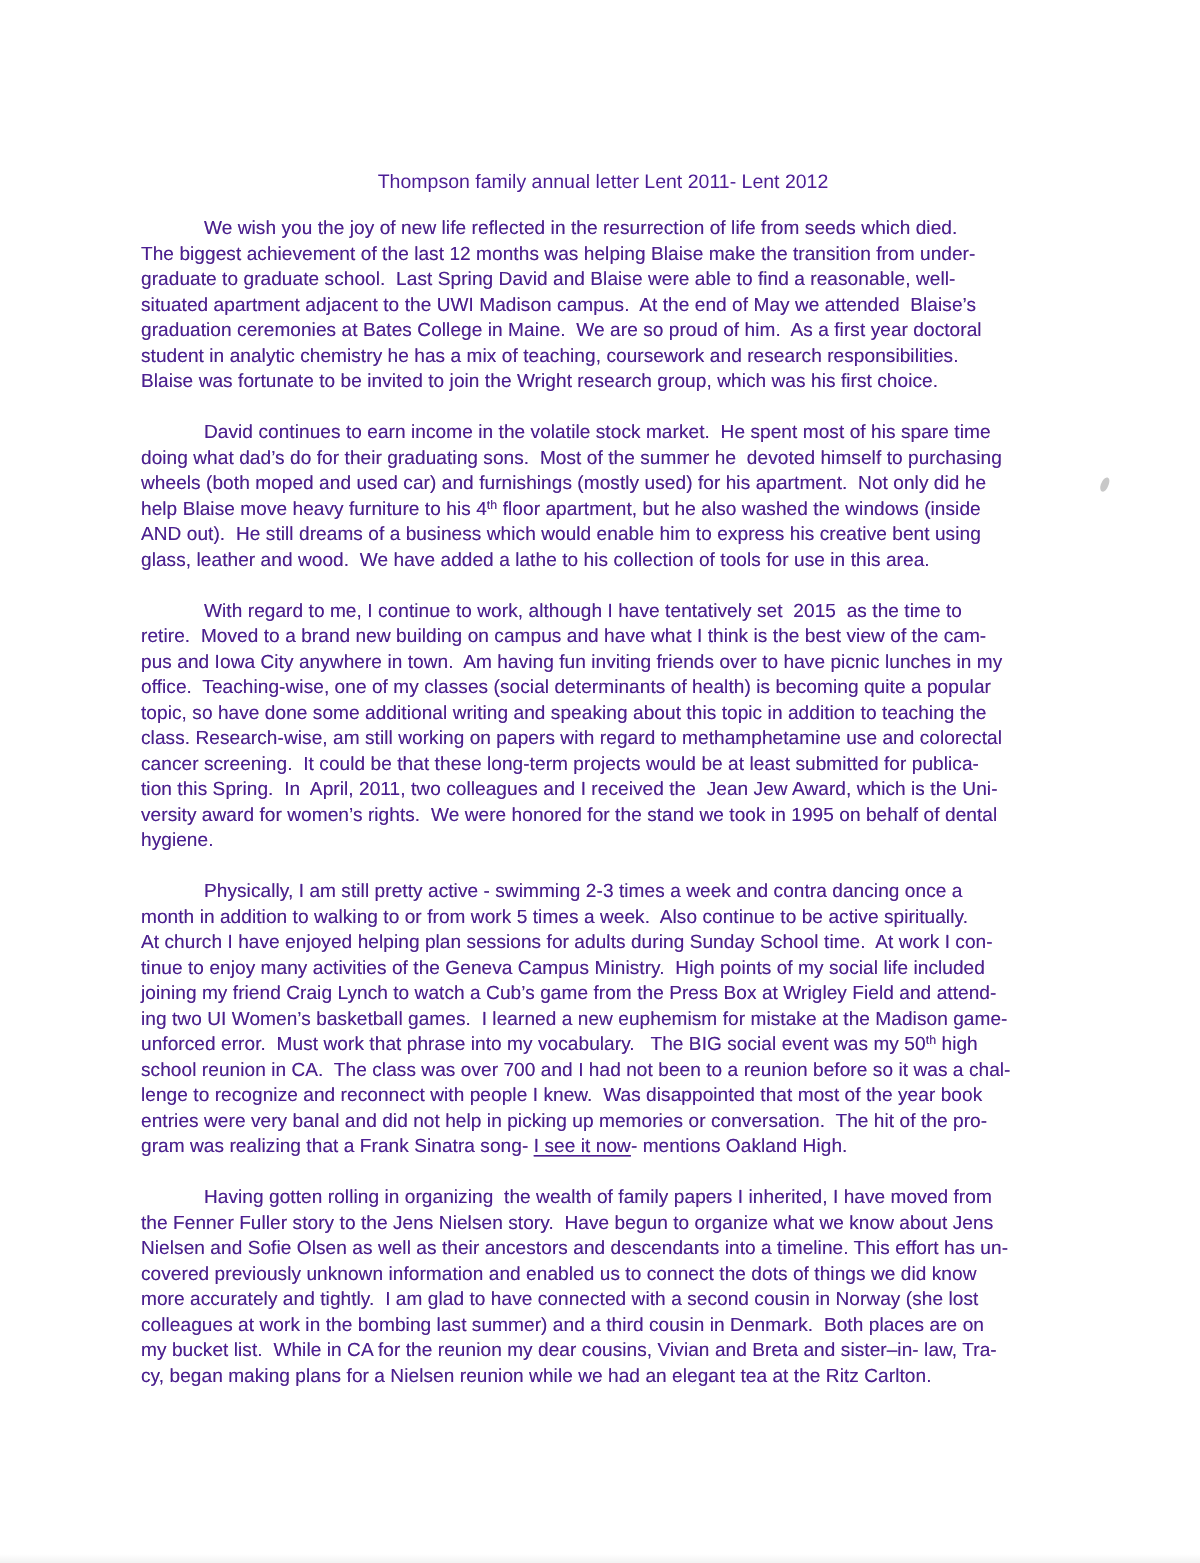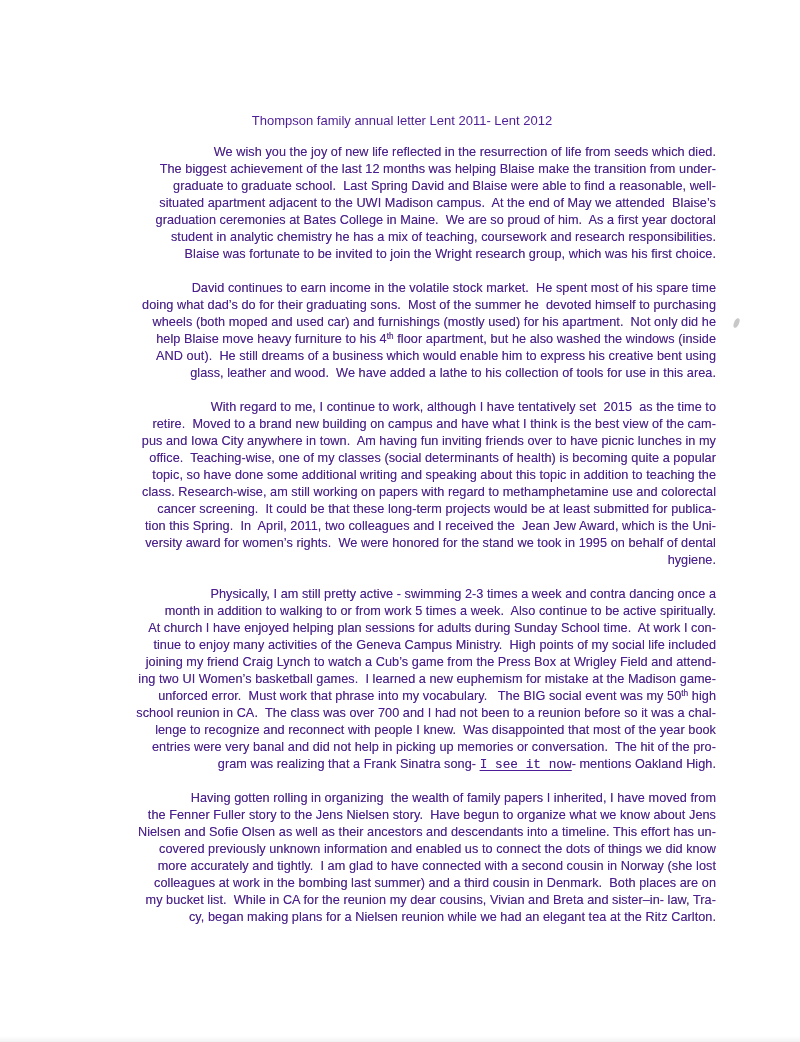--- a/index.html
+++ b/index.html
@@ -29,31 +29,30 @@
     width: 622px;
     font-size: 12.7px;
     line-height: 17px;
   }
   .para {
     margin: 0 0 17px 0;
     white-space: pre;          
     text-indent: 42px;         
     letter-spacing: 0.05px;
     text-shadow: 0 0 0.4px rgba(61,61,61,0.55); 
-    text-align: right;
   }
   .para:last-child { margin-bottom: 0; }
   .para sup {
     font-size: 0.65em;
     line-height: 0;
     position: relative;
     top: -0.45em;
     vertical-align: baseline;
   }
-  .para u { text-underline-offset: 2px; font-family: Liberation Mono, monospace; }
+  .para u { text-underline-offset: 2px; }
   .speck {
     position: absolute;
     left: 734px;
     top: 318px;
     width: 5px;
     height: 10px;
     border-radius: 60% 40% 55% 45%;
     transform: rotate(18deg);
     opacity: 0.75;
   }

